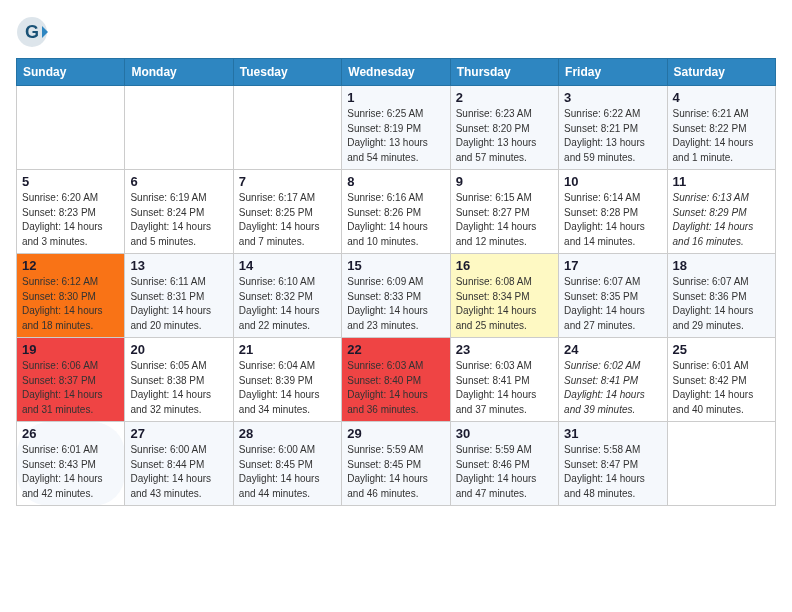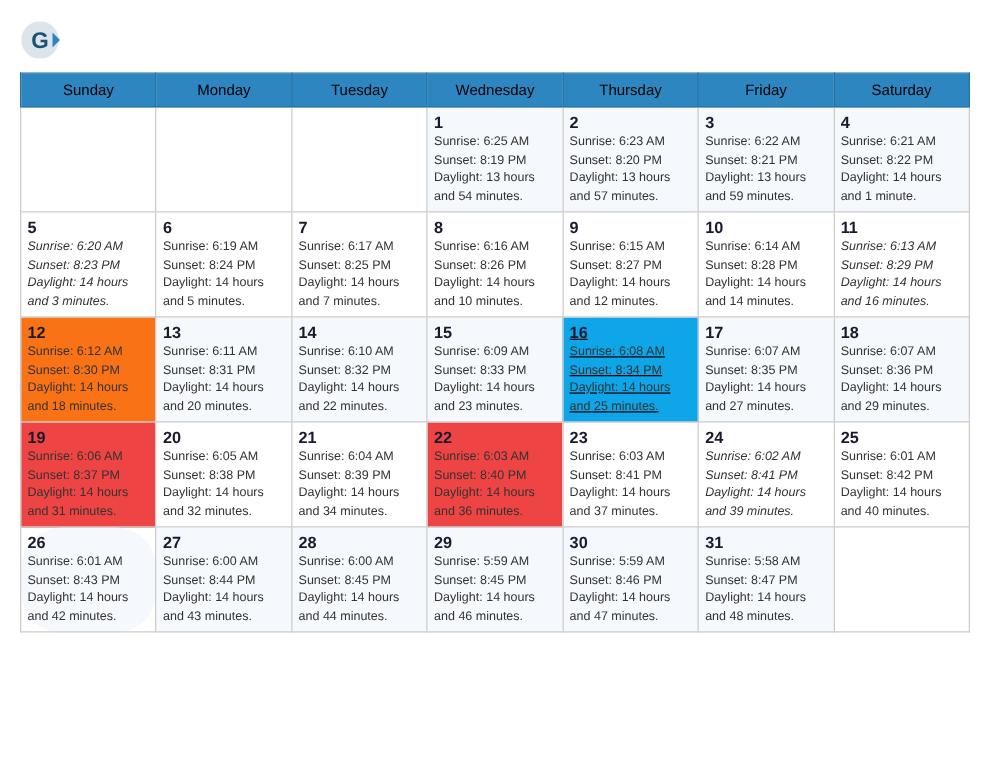--- a/index.html
+++ b/index.html
@@ -31,23 +31,23 @@
       font-size: 16px;
       color: #333;
     }
     .calendar {
       width: 100%;
       border-collapse: collapse;
       font-size: 11px;
     }
     .calendar thead tr th {
       background: #2e86c1;
-      color: #000000;
-      font-weight: normal;
-      text-align: center;
+      color: #ffffff;
+      font-weight: bold;
+      text-align: left;
       padding: 6px 6px;
       border: 1px solid #2472a4;
       font-size: 12px;
     }
     .calendar tbody tr td {
       border: 1px solid #ccc;
       vertical-align: top;
       padding: 4px 5px;
       min-height: 80px;
       height: 80px;
@@ -144,21 +144,21 @@
           <span class="day-num">4</span>
           <div class="day-info" style="white-space: pre-line;">Sunrise: 6:21 AM
 Sunset: 8:22 PM
 Daylight: 14 hours
 and 1 minute.</div>
         </td>
       </tr>
       <tr>
         <td style="background: rgb(255, 255, 255);">
           <span class="day-num">5</span>
-          <div class="day-info" style="white-space: pre-line; font-style: italic;">Sunrise: 6:20 AM
+          <div class="day-info" style="white-space: pre-line;">Sunrise: 6:20 AM
 Sunset: 8:23 PM
 Daylight: 14 hours
 and 3 minutes.</div>
         </td>
         <td style="background: rgb(255, 255, 255);">
           <span class="day-num">6</span>
           <div class="day-info" style="white-space: pre-line;">Sunrise: 6:19 AM
 Sunset: 8:24 PM
 Daylight: 14 hours
 and 5 minutes.</div>
@@ -221,21 +221,21 @@
 Daylight: 14 hours
 and 22 minutes.</div>
         </td>
         <td style="background: rgb(245, 248, 252);">
           <span class="day-num">15</span>
           <div class="day-info" style="white-space: pre-line;">Sunrise: 6:09 AM
 Sunset: 8:33 PM
 Daylight: 14 hours
 and 23 minutes.</div>
         </td>
-        <td style="background: #0ea5e9; text-decoration: underline;">
+        <td style="background: #fef9c3;">
           <span class="day-num">16</span>
           <div class="day-info" style="white-space: pre-line;">Sunrise: 6:08 AM
 Sunset: 8:34 PM
 Daylight: 14 hours
 and 25 minutes.</div>
         </td>
         <td style="background: rgb(245, 248, 252);">
           <span class="day-num">17</span>
           <div class="day-info" style="white-space: pre-line;">Sunrise: 6:07 AM
 Sunset: 8:35 PM

